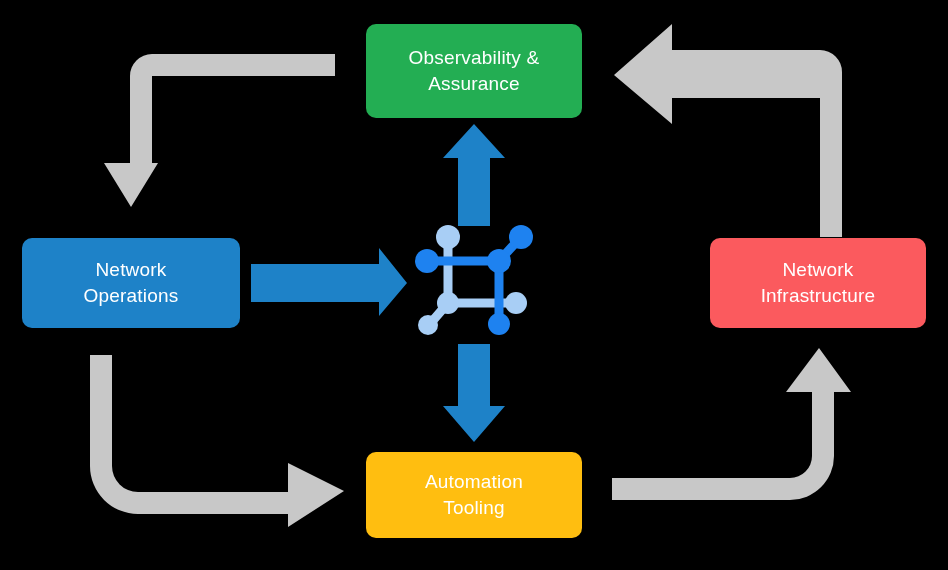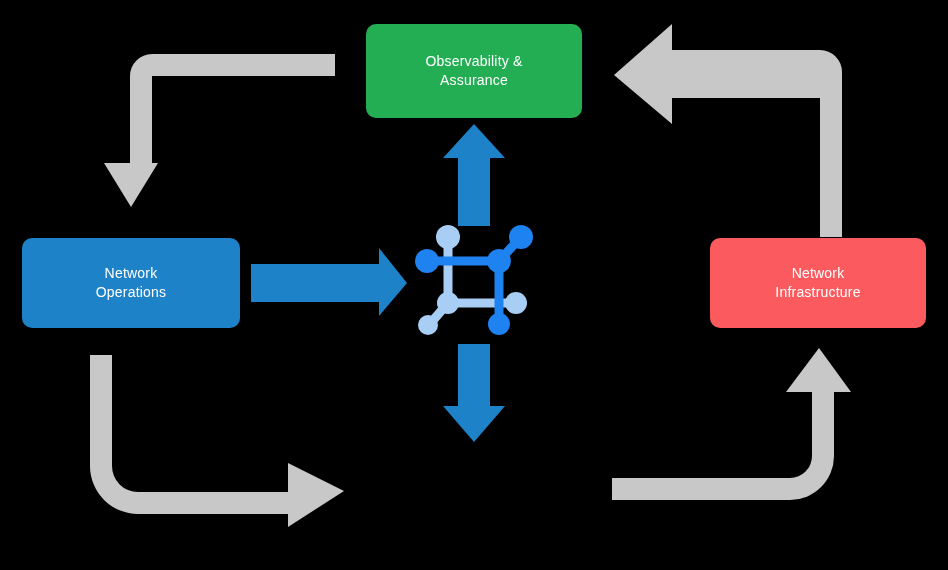--- a/index.html
+++ b/index.html
@@ -21,21 +21,21 @@
     background: #000000;
   }
   .node-box {
     position: absolute;
     border-radius: 10px;
     display: flex;
     align-items: center;
     justify-content: center;
     text-align: center;
     color: #ffffff;
-    font-size: 14px;
+    font-size: 19px;
     line-height: 1.35;
     font-weight: 400;
     letter-spacing: 0.2px;
     white-space: pre-line;
     padding: 14px 10px;
   }
   #box-observability {
     left: 366px;
     top: 24px;
     width: 216px;
@@ -143,14 +143,16 @@
 
   <div class="node-box" id="box-observability" style="background:#23AE53;">Observability &amp;
 Assurance</div>
 
   <div class="node-box" id="box-network-operations" style="background:#1E82C8;">Network
 Operations</div>
 
   <div class="node-box" id="box-network-infrastructure" style="background:#FB5A5E;">Network
 Infrastructure</div>
 
+  <div class="node-box" id="box-automation-tooling" style="background:#FFBE10;">Automation
+Tooling</div>
 
 </div>
 
 </body></html>

